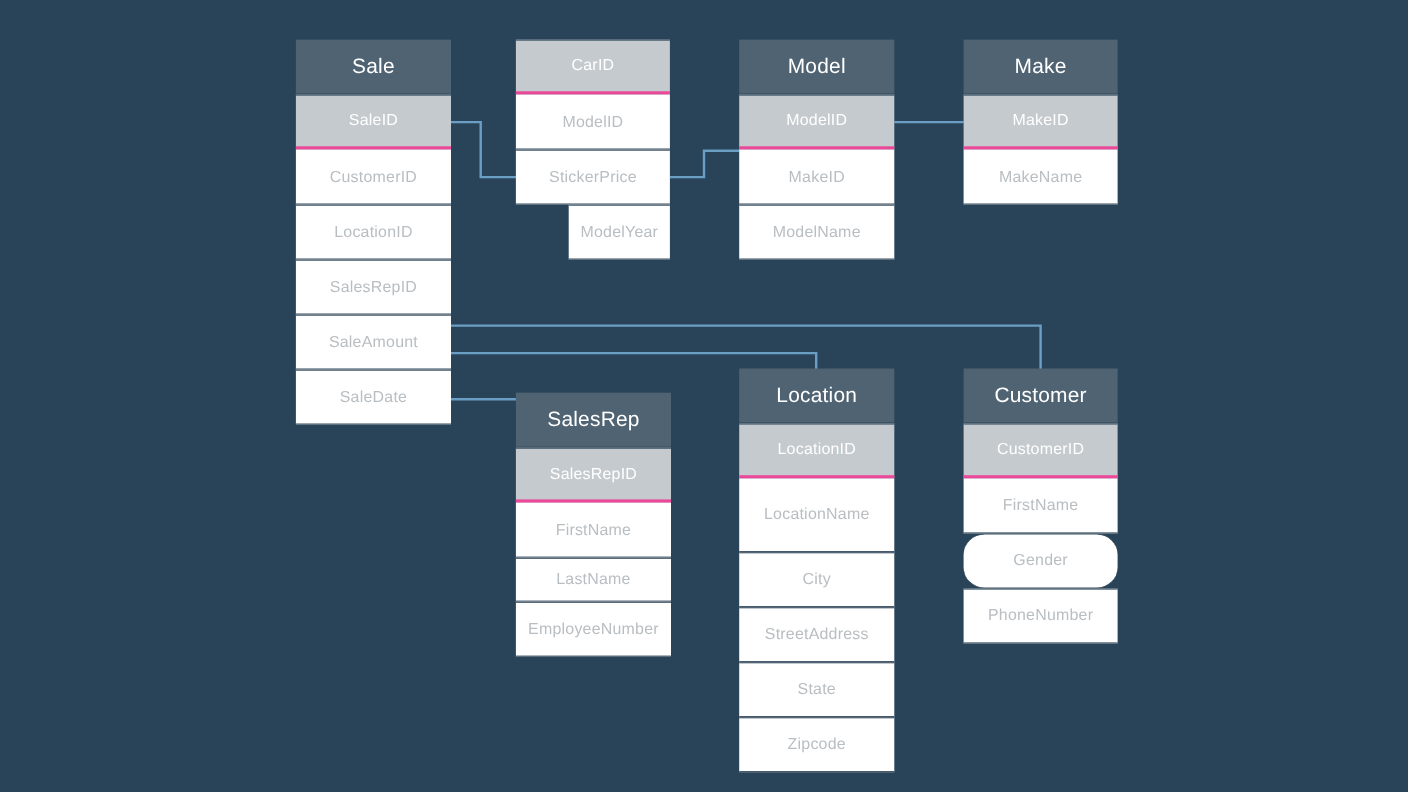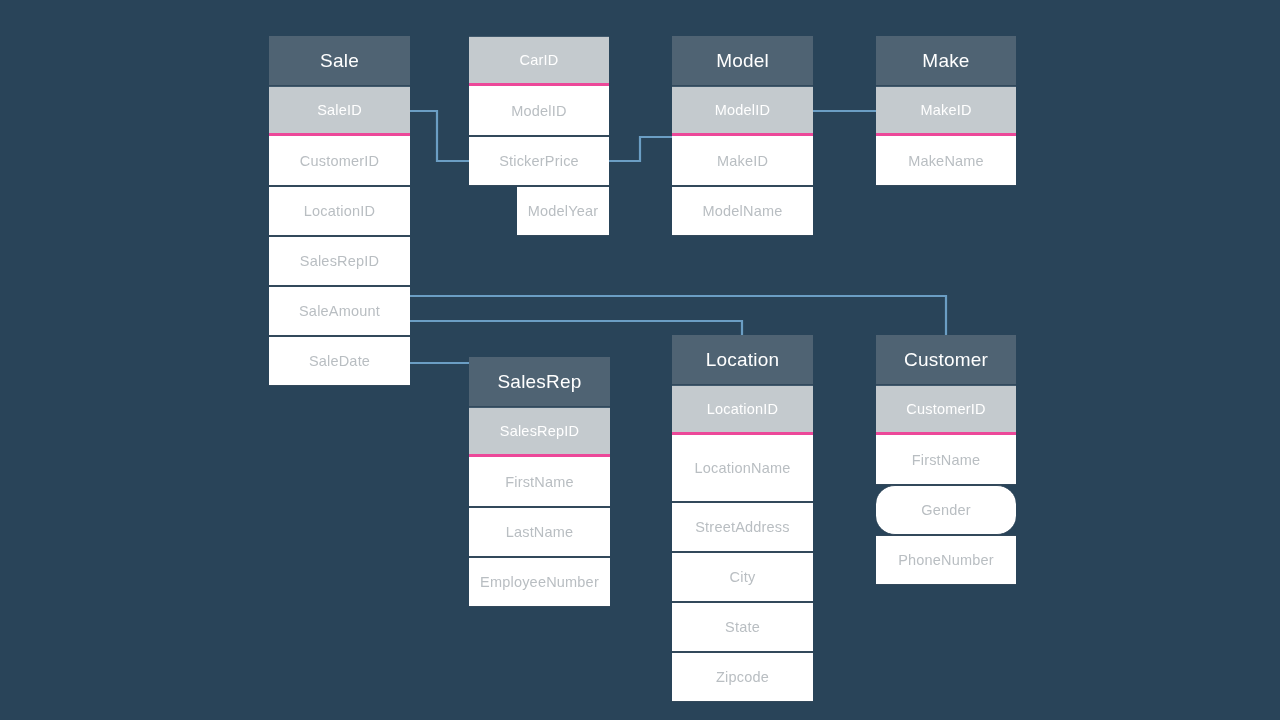--- a/index.html
+++ b/index.html
@@ -104,29 +104,29 @@
       </div>
       <div class="entity-table" style="left: 876px; top: 36px; width: 140px;">
         <div class="entity-header" style="height: 50px;">Make</div>
         <div class="entity-field pk" style="height: 50px;">MakeID</div>
         <div class="entity-field" style="height: 50px;">MakeName</div>
       </div>
       <div class="entity-table" style="left: 469px; top: 357px; width: 141px;">
         <div class="entity-header" style="height: 50px;">SalesRep</div>
         <div class="entity-field pk" style="height: 50px;">SalesRepID</div>
         <div class="entity-field" style="height: 50px;">FirstName</div>
-        <div class="entity-field" style="height: 50px;">LastName</div>
+        <div class="entity-field" style="height: 40px;">LastName</div>
         <div class="entity-field" style="height: 50px;">EmployeeNumber</div>
       </div>
       <div class="entity-table" style="left: 672px; top: 335px; width: 141px;">
         <div class="entity-header" style="height: 50px;">Location</div>
         <div class="entity-field pk" style="height: 50px;">LocationID</div>
         <div class="entity-field" style="height: 67px;">LocationName</div>
+        <div class="entity-field" style="height: 50px;">City</div>
         <div class="entity-field" style="height: 50px;">StreetAddress</div>
-        <div class="entity-field" style="height: 50px;">City</div>
         <div class="entity-field" style="height: 50px;">State</div>
         <div class="entity-field" style="height: 50px;">Zipcode</div>
       </div>
       <div class="entity-table" style="left: 876px; top: 335px; width: 140px;">
         <div class="entity-header" style="height: 50px;">Customer</div>
         <div class="entity-field pk" style="height: 50px;">CustomerID</div>
         <div class="entity-field" style="height: 50px;">FirstName</div>
         <div class="entity-field" style="height: 50px; border-radius: 19px;">Gender</div>
         <div class="entity-field" style="height: 50px;">PhoneNumber</div>
       </div>

